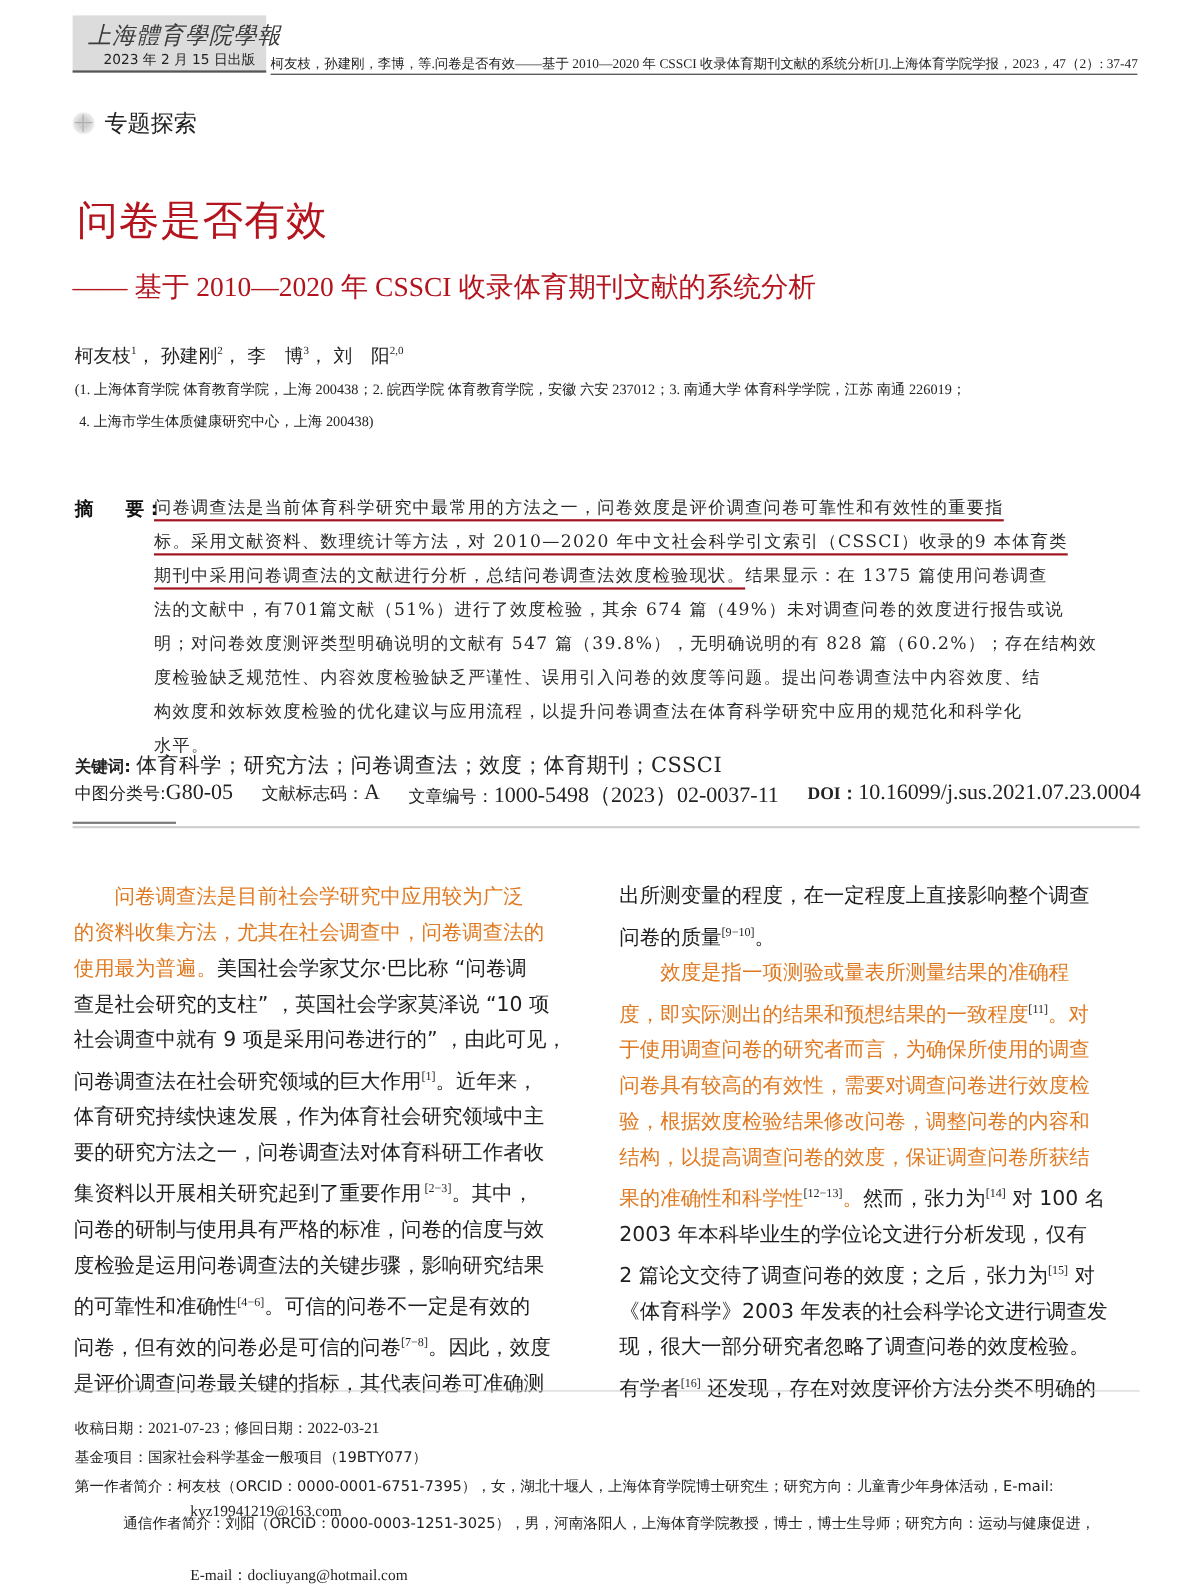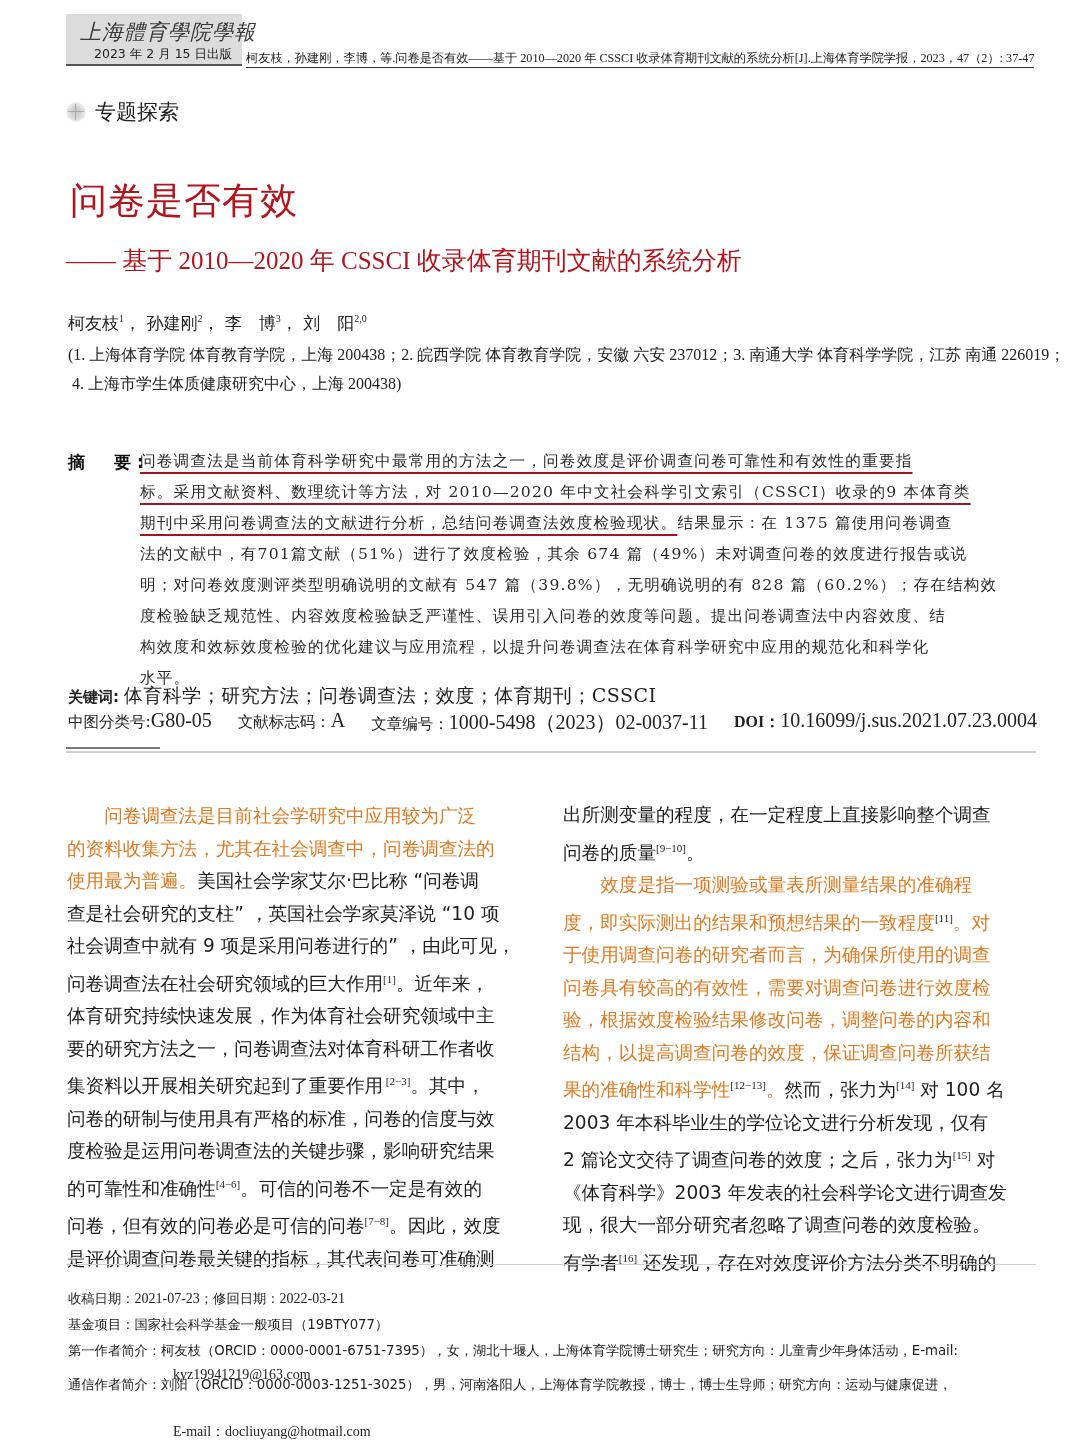--- a/index.html
+++ b/index.html
@@ -20,21 +20,21 @@
     .column-tag .dot::after { content: ""; position: absolute; left: 2px; top: 9px; width: 16px; height: 1px; background: #aaa; }
     .column-tag .label { font-size: 21px; color: #222; }
 
     
     .title { position: absolute; left: 70px; top: 176px; font-size: 37px; color: #b3141d; letter-spacing: 1px; }
     .subtitle { position: absolute; left: 66px; top: 244px; font-family: "Liberation Serif", serif; font-size: 25px; color: #b3141d; white-space: nowrap; }
 
     
     .authors { position: absolute; left: 68px; top: 312px; font-family: "DejaVu Serif", serif; font-size: 17px; color: #222; white-space: nowrap; }
     .authors sup { font-size: 10px; font-family: "Liberation Serif", serif; vertical-align: 7px; }
-    .affil { position: absolute; left: 68px; font-family: "Liberation Serif", serif; font-size: 16px; color: #222; white-space: nowrap; }
+    .affil { position: absolute; left: 68px; font-family: "Liberation Serif", serif; font-size: 13px; color: #222; white-space: nowrap; }
     .affil.l1 { top: 345px; }
     .affil.l2 { top: 374px; left: 72px; }
 
     
     .abstract { position: absolute; left: 68px; top: 451px; width: 970px; }
     .abs-label { position: absolute; left: 0; top: 0; font-size: 17px; font-weight: bold; color: #111; letter-spacing: 6px; white-space: nowrap; }
     .abs-line { position: absolute; left: 72px; font-family: "DejaVu Serif", serif; font-size: 15.6px; color: #2a2a2a; white-space: nowrap; letter-spacing: 1.2px; }
     .abs-line.ul { text-decoration: underline; text-decoration-color: #a01520; text-decoration-thickness: 2px; text-underline-offset: 6px; }
 
     .keywords { position: absolute; left: 68px; top: 683px; font-size: 15px; color: #222; white-space: nowrap; }
@@ -58,21 +58,21 @@
 
     .rule-foot { position: absolute; left: 66px; top: 1264px; width: 970px; height: 1px; background: #cfcfcf; }
 
     
     .foot { position: absolute; left: 68px; font-size: 13.3px; color: #222; white-space: nowrap; }
     .foot .v { font-family: "Liberation Serif", serif; font-size: 14px; }
     .foot.f1 { top: 1290px; }
     .foot.f2 { top: 1316px; }
     .foot.f3 { top: 1342px; }
     .foot.f3b { top: 1367px; left: 173px; }
-    .foot.f4 { top: 1376px; }
+    .foot.f4 { top: 1376px; margin-left: 44px; }
     .foot.f4b { top: 1423px; left: 173px; }
   </style>
 </head>
 <body>
 
 <div class="masthead">
   <span class="logo">上海體育學院學報</span>
   <span class="pubdate">2023 年 2 月 15 日出版</span>
 </div>
 <div class="header-rule-left"></div>

